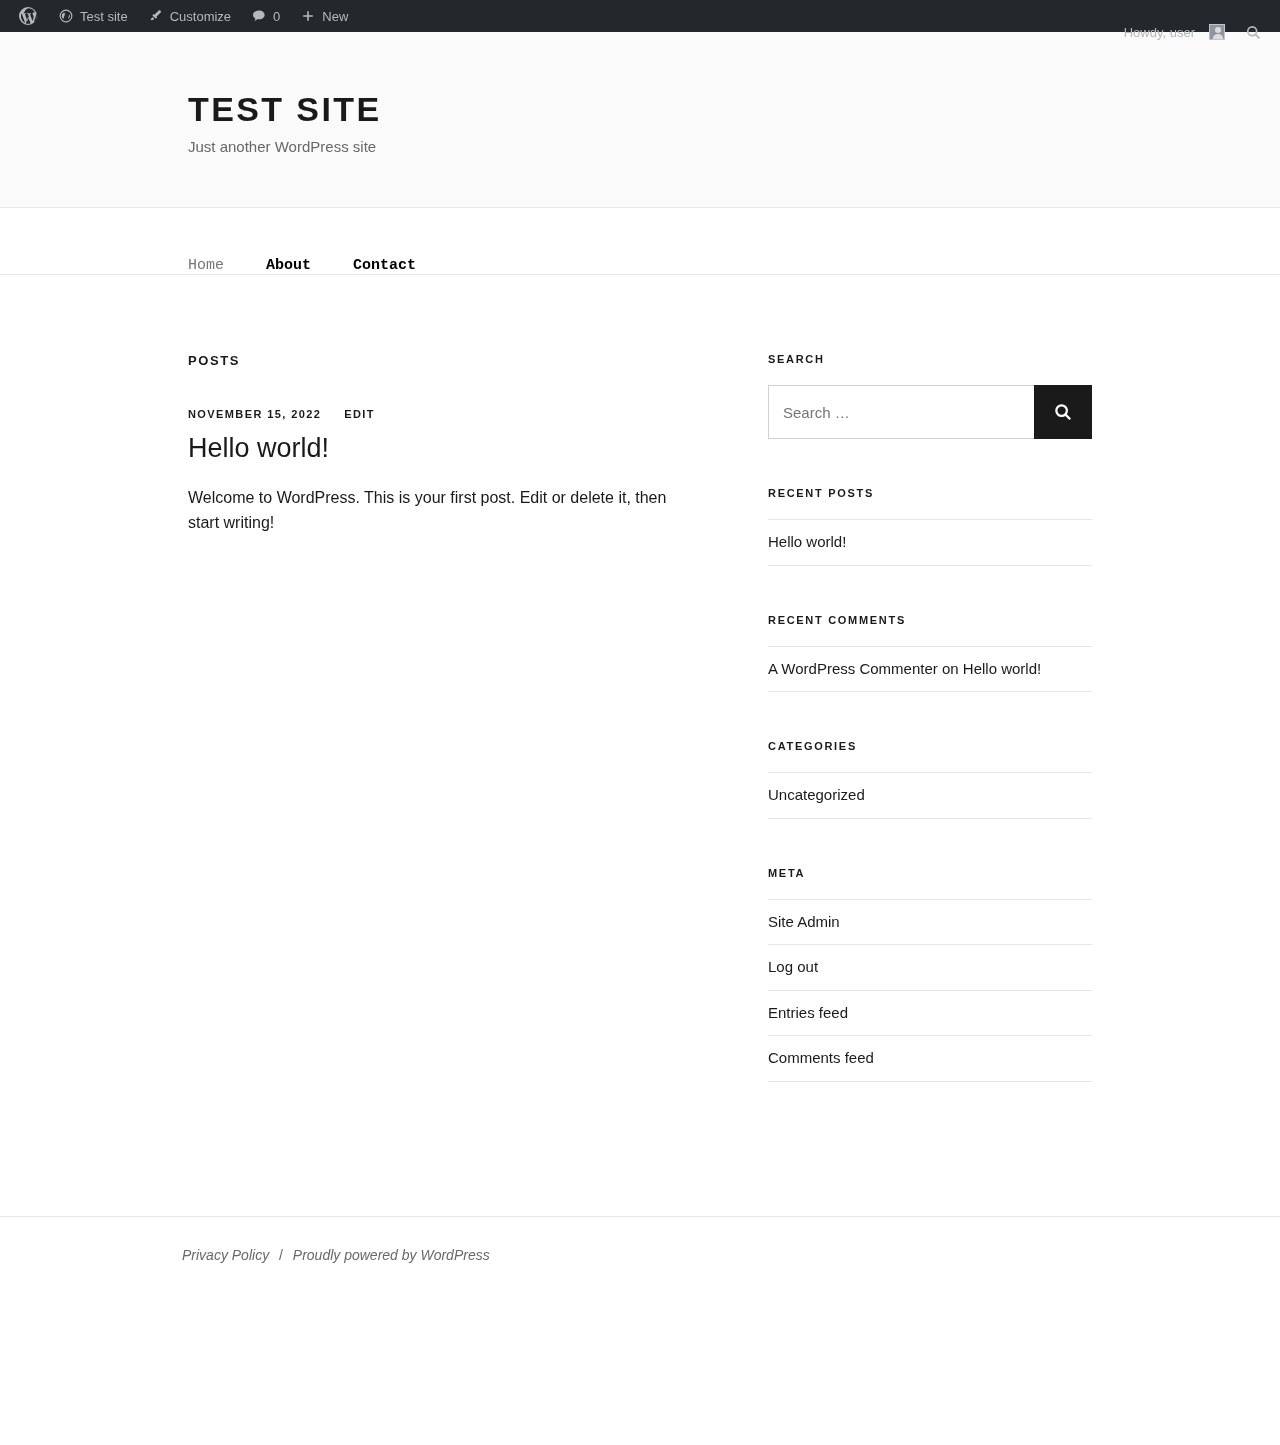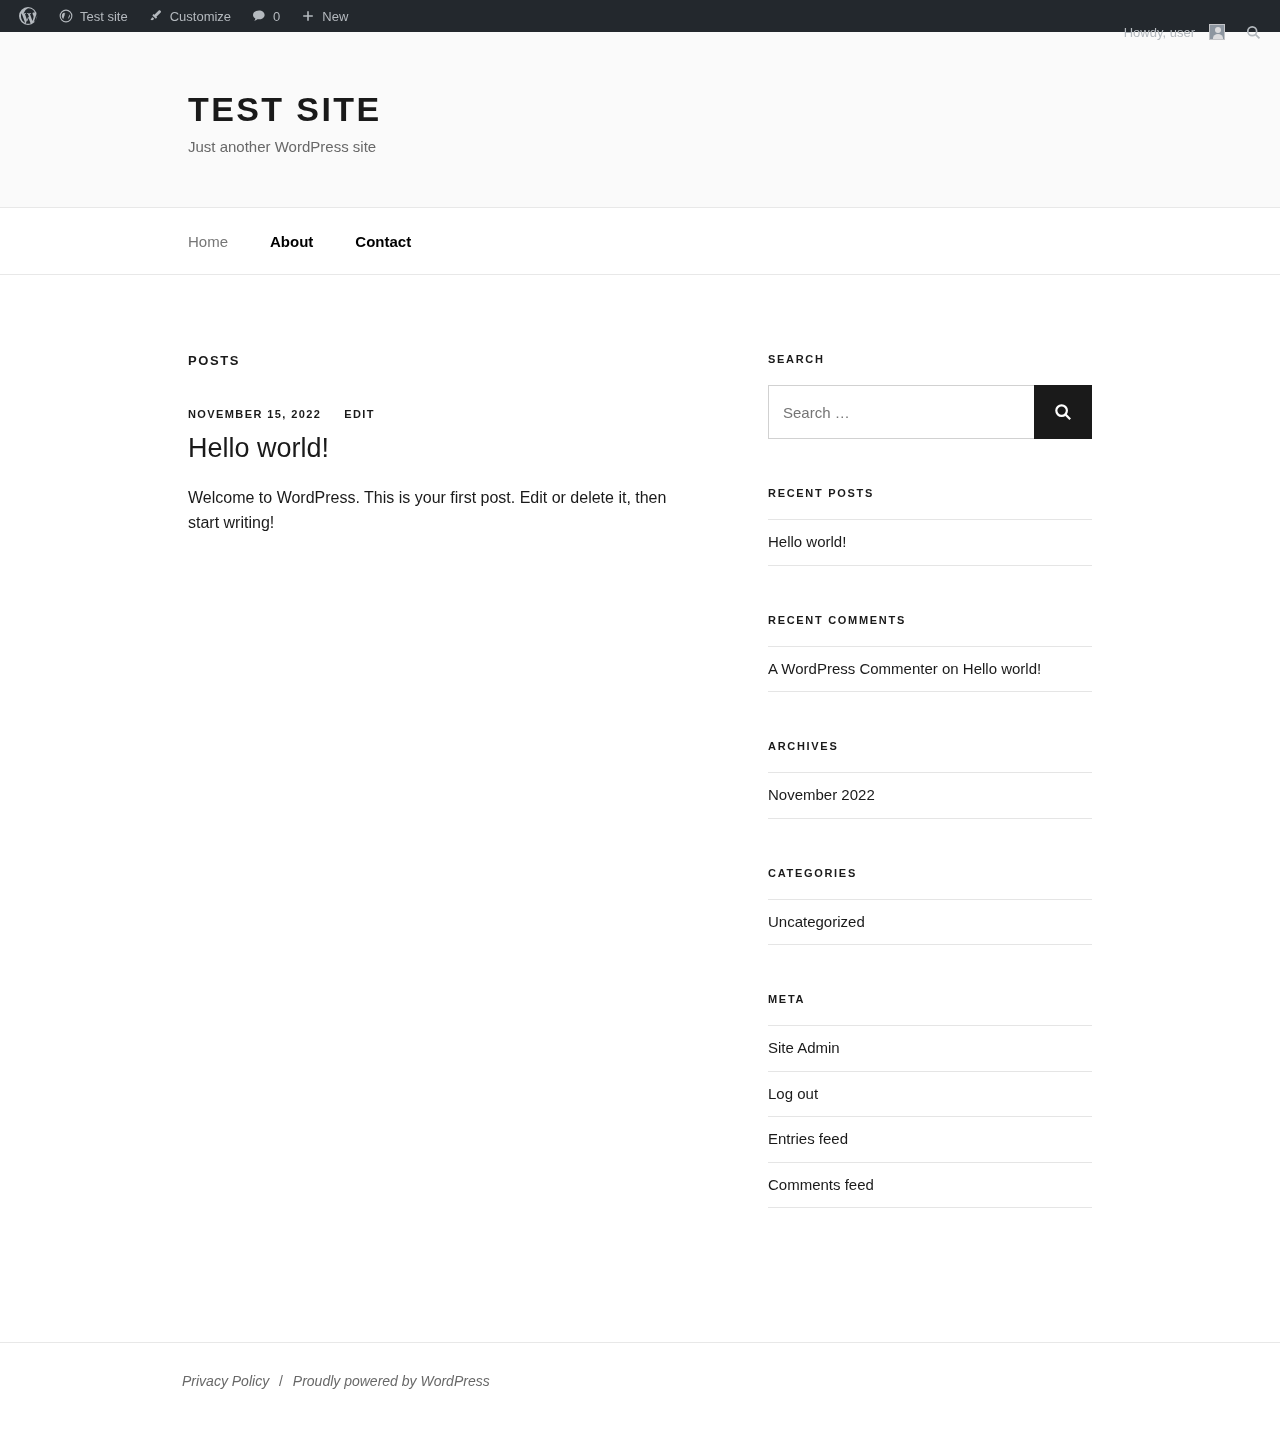--- a/index.html
+++ b/index.html
@@ -88,22 +88,23 @@
     font-weight: 400;
   }
 
   
   .site-nav {
     background: #fff;
     border-bottom: 1px solid #e8e8e8;
   }
   .nav-inner {
     display: flex;
-    align-items: center;
+    align-items: flex-end;
     height: 66px;
+    font-family: Liberation Mono, monospace;
   }
   .nav-item {
     font-size: 15px;
     font-weight: 700;
     color: #000000;
     text-decoration: none;
     margin-right: 42px;
     cursor: pointer;
   }
   .nav-item.current { color: #767676; font-weight: 400; }
@@ -356,28 +357,20 @@
       <h3 class="widget-title">RECENT COMMENTS</h3>
       <ul>
         <li class="comment-line">
           <a href="#">A WordPress Commenter</a>
           <span class="on">on</span>
           <a href="#">Hello world!</a>
         </li>
       </ul>
     </section>
 
-    <section class="widget">
-      <h3 class="widget-title">ARCHIVES</h3>
-      <ul>
-        <li>
-          <a href="#">November 2022</a>
-        </li>
-      </ul>
-    </section>
 
     <section class="widget">
       <h3 class="widget-title">CATEGORIES</h3>
       <ul>
         <li>
           <a href="#">Uncategorized</a>
         </li>
       </ul>
     </section>
 

